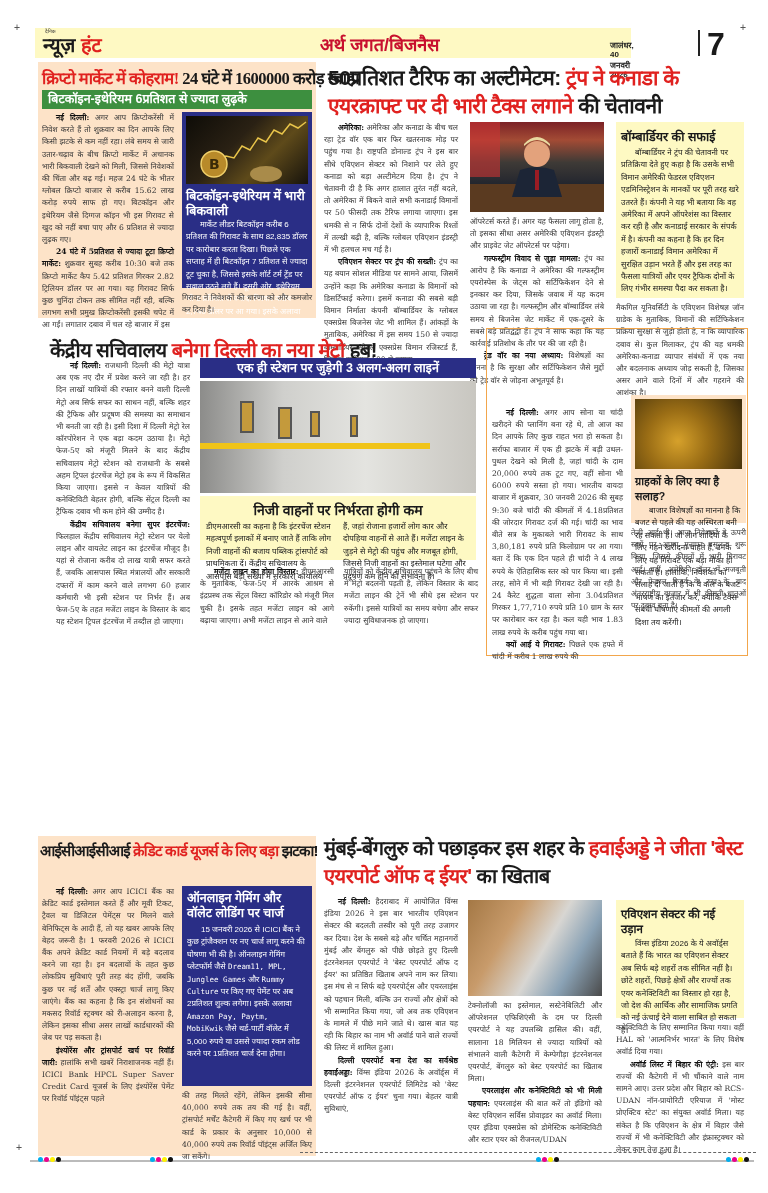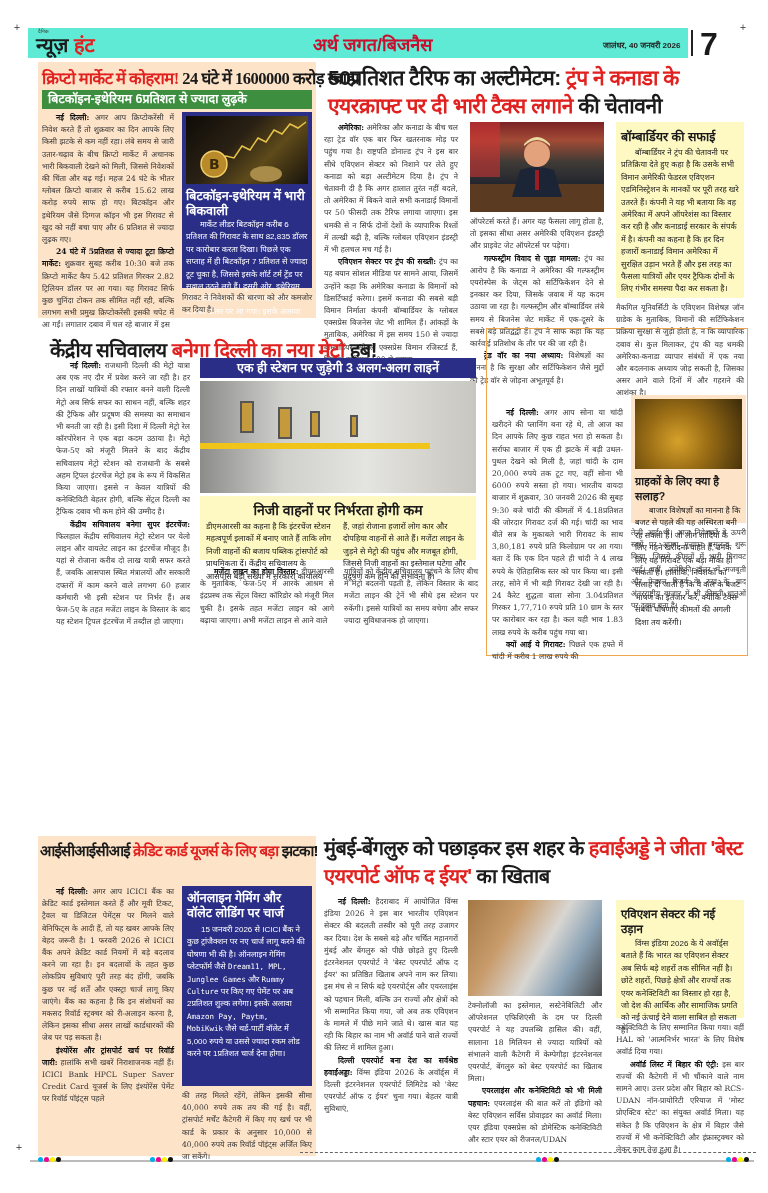--- a/index.html
+++ b/index.html
@@ -2,21 +2,21 @@
 <html><head>
 <meta charset="utf-8">
 <style>
   * { box-sizing: border-box; margin: 0; padding: 0; }
   html, body { width: 768px; height: 1193px; background: #ffffff; overflow: hidden; }
   body { font-family: "DejaVu Sans", sans-serif; color: #1a1a1a; position: relative; }
 
   .page { position: absolute; left: 28px; top: 28px; width: 720px; height: 1128px; }
 
   
-  .masthead { position: absolute; left: 0; top: 0; width: 660px; height: 30px; background: #5eead4; }
+  .masthead { position: absolute; left: 7px; top: 0; width: 596px; height: 30px; background: #fef9c3; }
   .logo { position: absolute; left: 8px; top: 3px; font-family: "Liberation Sans", sans-serif; font-weight: bold; font-size: 20px; }
   .logo .news { color: #1a1a1a; }
   .logo .hunt { color: #e0211f; }
   .logo .tag { position: absolute; left: 2px; top: -3px; font-size: 5px; color: #333; font-weight: normal; }
   .section-title { position: absolute; left: 285px; top: 4px; font-family: "Liberation Sans", sans-serif; font-weight: bold; font-size: 18px; color: #c8102e; }
   .dateline { position: absolute; left: 575px; top: 11px; font-family: "Liberation Sans", sans-serif; font-weight: bold; font-size: 8px; color: #222; }
   .page-no-sep { position: absolute; left: 663px; top: 2px; width: 2px; height: 26px; background: #222; }
   .page-no { position: absolute; left: 672px; top: -2px; font-family: "Liberation Sans", sans-serif; font-weight: bold; font-size: 32px; color: #1a1a1a; }
 
   .crop { position: absolute; font-size: 10px; color: #555; font-family: "DejaVu Sans Mono", monospace; }

